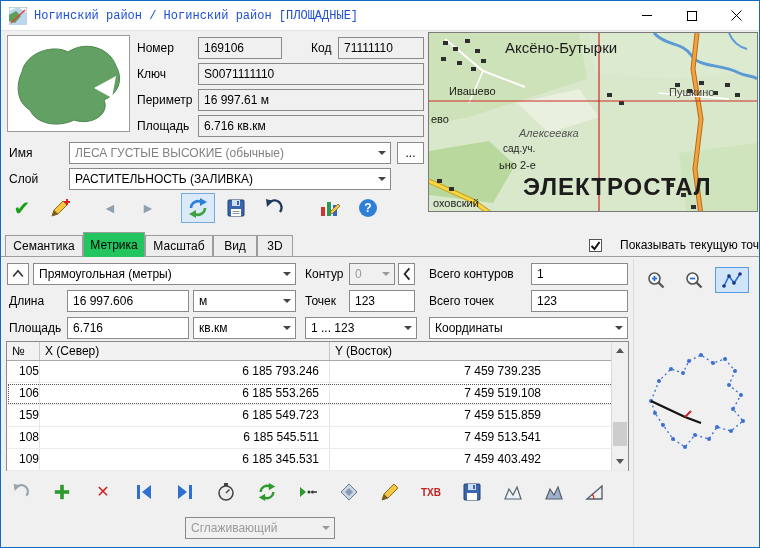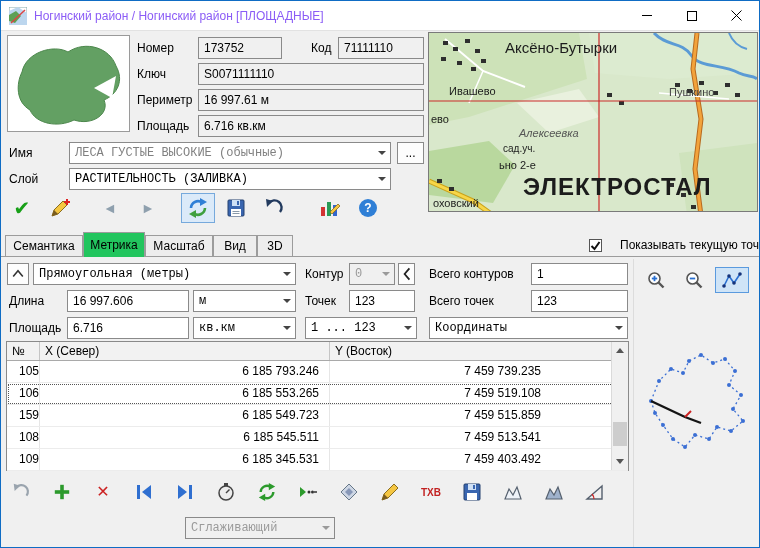--- a/index.html
+++ b/index.html
@@ -4,31 +4,31 @@
 <style>
   * { margin:0; padding:0; box-sizing:border-box; }
   html,body { width:760px; height:548px; }
   body { font-family:"Liberation Sans","DejaVu Sans",sans-serif; font-size:12px; color:#000; background:#fff; }
   .abs { position:absolute; }
   .win { position:relative; width:760px; height:548px; border:1px solid #0f6cc4; background:#f0f0f0; overflow:hidden; }
 
   
   .titlebar { background:#fff; display:flex; align-items:center; border-bottom:1px solid #e2e2e2; }
   .title-icon { margin:0 7px 0 8px; display:flex; }
-  .title-text { font-size:12px; color:#8b5cf6; }
+  .title-text { font-size:12px; color:#1d4ed8;font-family:Liberation Mono, monospace; }
   .win-btns { margin-left:auto; display:flex; height:100%; }
   .wbtn { width:45px; height:100%; display:flex; align-items:center; justify-content:center; }
   .min-glyph { width:10px; border-top:1px solid #000; display:inline-block; }
   .max-glyph { width:10px; height:10px; border:1px solid #000; display:inline-block; }
 
   
   .lbl { line-height:22px; white-space:nowrap; }
   .fld { height:22px; border:1px solid #8a8a8a; background:#fff; padding:2px 5px; line-height:16px; white-space:nowrap; overflow:hidden; }
   .fld.ro { background:#f0f0f0; }
-  .combo { padding-right:10px; position:absolute;font-family:Liberation Mono, monospace; }
+  .combo { padding-right:10px; position:absolute; }
   .car { position:absolute; right:1px; top:1px; bottom:1px; width:15px; display:flex; align-items:center; justify-content:center; background:inherit; }
   .tri { width:0; height:0; border-left:4px solid transparent; border-right:4px solid transparent; border-top:4px solid #444; }
   .disabled { background:#f0f0f0; color:#9a9a9a; }
   .disabled .tri { border-top-color:#9a9a9a; }
   .grayed { color:#808080; }
   .sqbtn { border:1px solid #8a8a8a; background:#fdfdfd; display:flex; align-items:center; justify-content:center; }
 
   
   .tbtn { width:34px; height:30px; display:flex; align-items:center; justify-content:center; border:1px solid transparent; }
   .tbtn.active { background:#dbeaf9; border-color:#76a9dc; }
@@ -100,21 +100,21 @@
   </div>
 
   <div class="abs" style="left:6px;top:34px;width:123px;height:97px;background:#fff;border:1px solid #9a9a9a">
     <svg width="121" height="95" viewBox="0 0 121 95">
       <path d="M14,36 C18,16 46,8 60,16 C78,4 102,12 108,30 C116,44 110,58 96,64 C102,78 84,90 66,84 C50,92 28,88 22,74 C8,66 8,48 14,36 Z" fill="#63a063" stroke="#4c874c" stroke-width="1"></path>
       <polygon points="108,40 86,52 104,62" fill="#ffffff"></polygon>
     </svg>
   </div>
 
   <span class="lbl abs" style="left:136px;top:36px">Номер</span>
-  <div class="fld ro abs" style="left:197px;top:36px;width:84px">173752</div>
+  <div class="fld ro abs" style="left:197px;top:36px;width:84px">169106</div>
   <span class="lbl abs" style="left:310px;top:36px">Код</span>
   <div class="fld ro abs" style="left:337px;top:36px;width:86px">71111110</div>
 
   <span class="lbl abs" style="left:136px;top:62px">Ключ</span>
   <div class="fld ro abs" style="left:197px;top:62px;width:226px">S0071111110</div>
 
   <span class="lbl abs" style="left:136px;top:88px">Периметр</span>
   <div class="fld ro abs" style="left:197px;top:88px;width:226px">16 997.61 м</div>
 
   <span class="lbl abs" style="left:136px;top:114px">Площадь</span>

